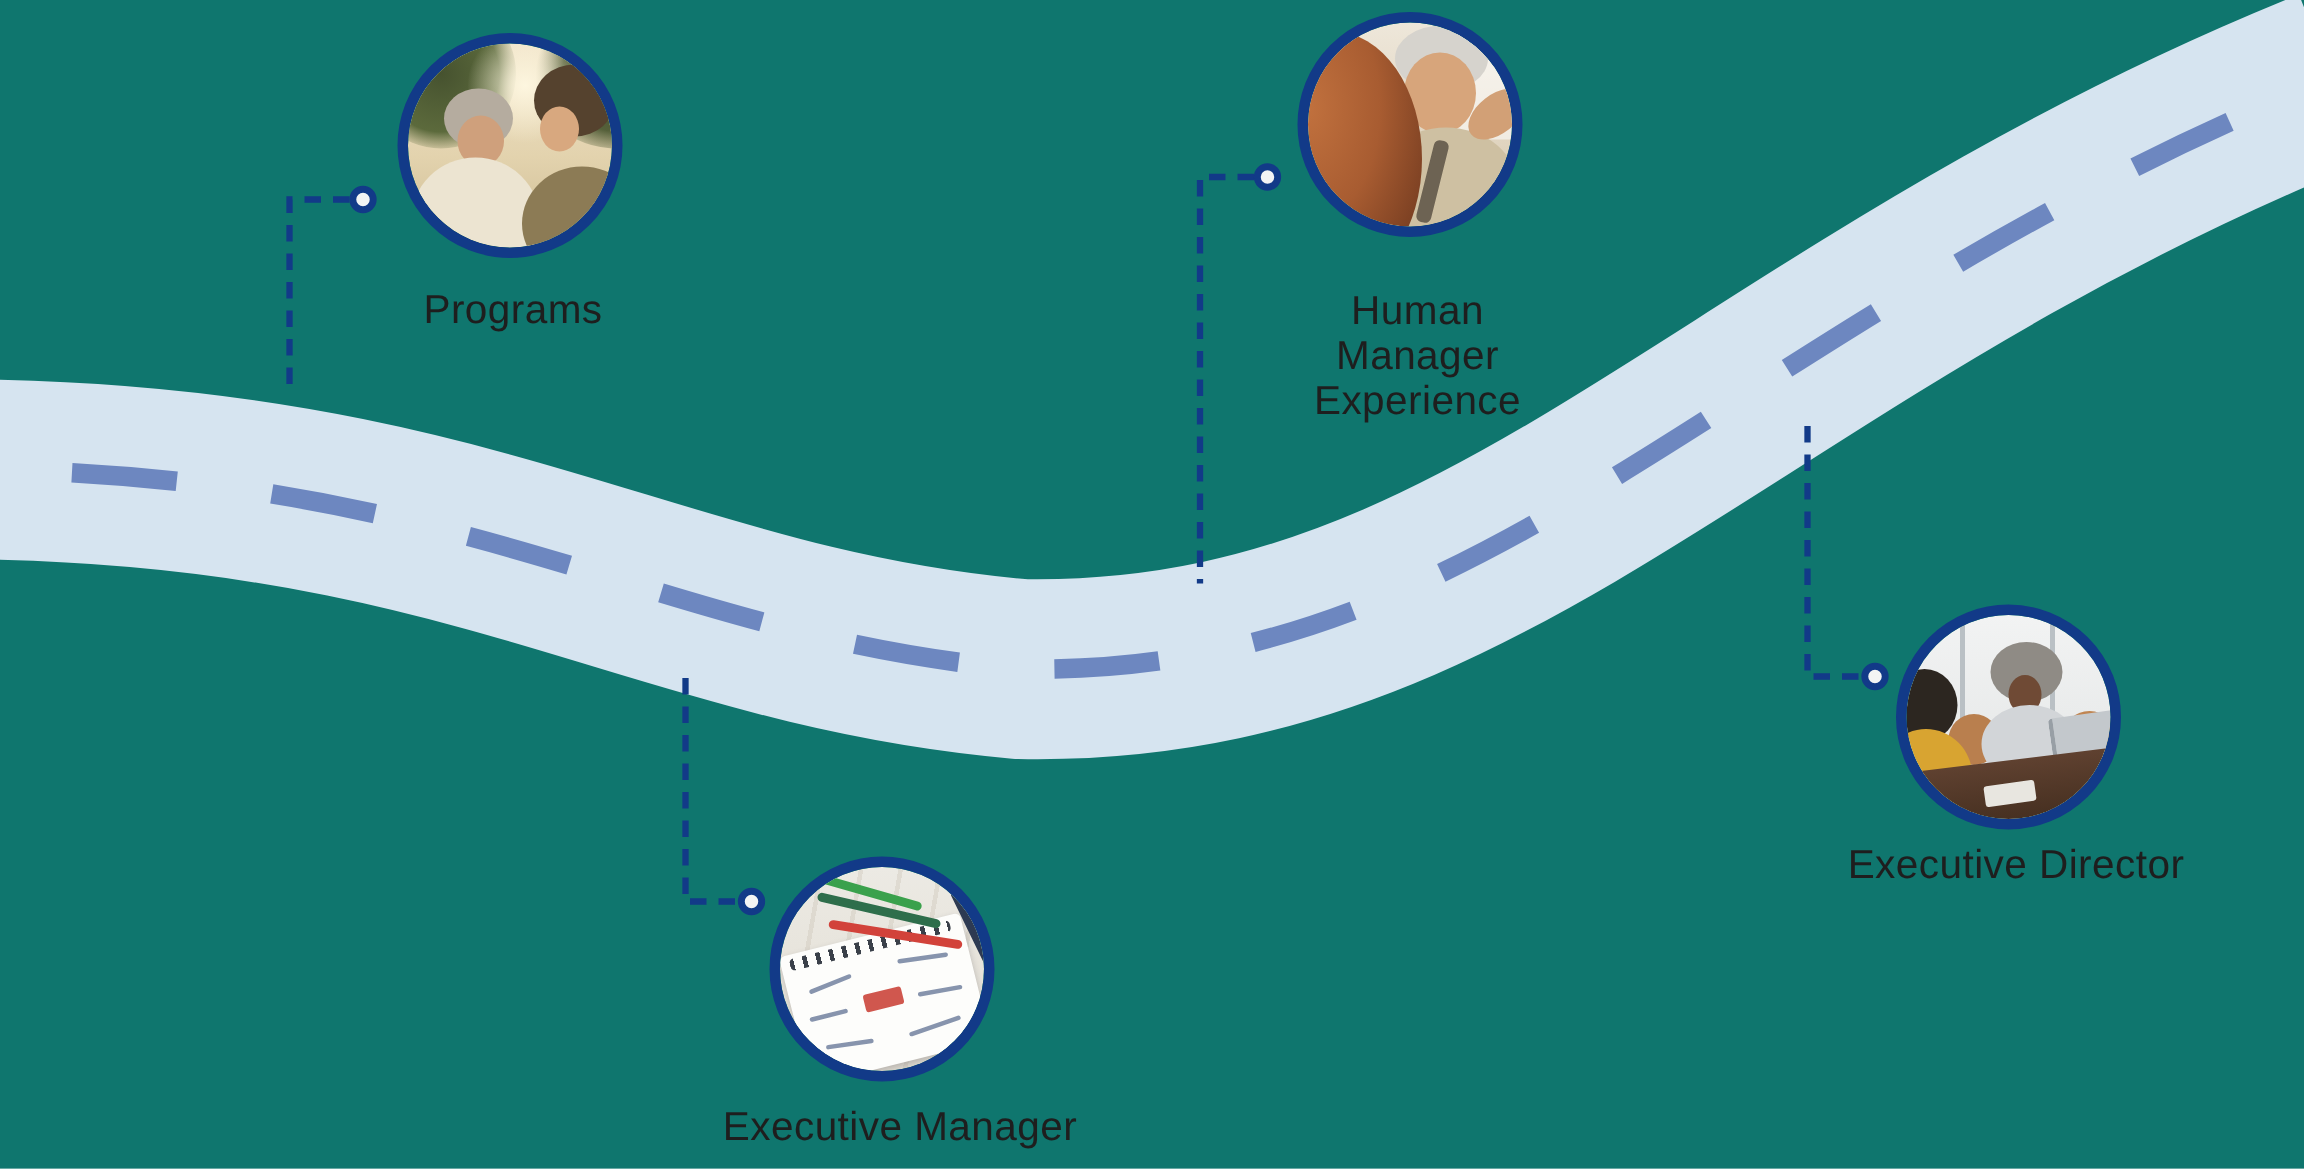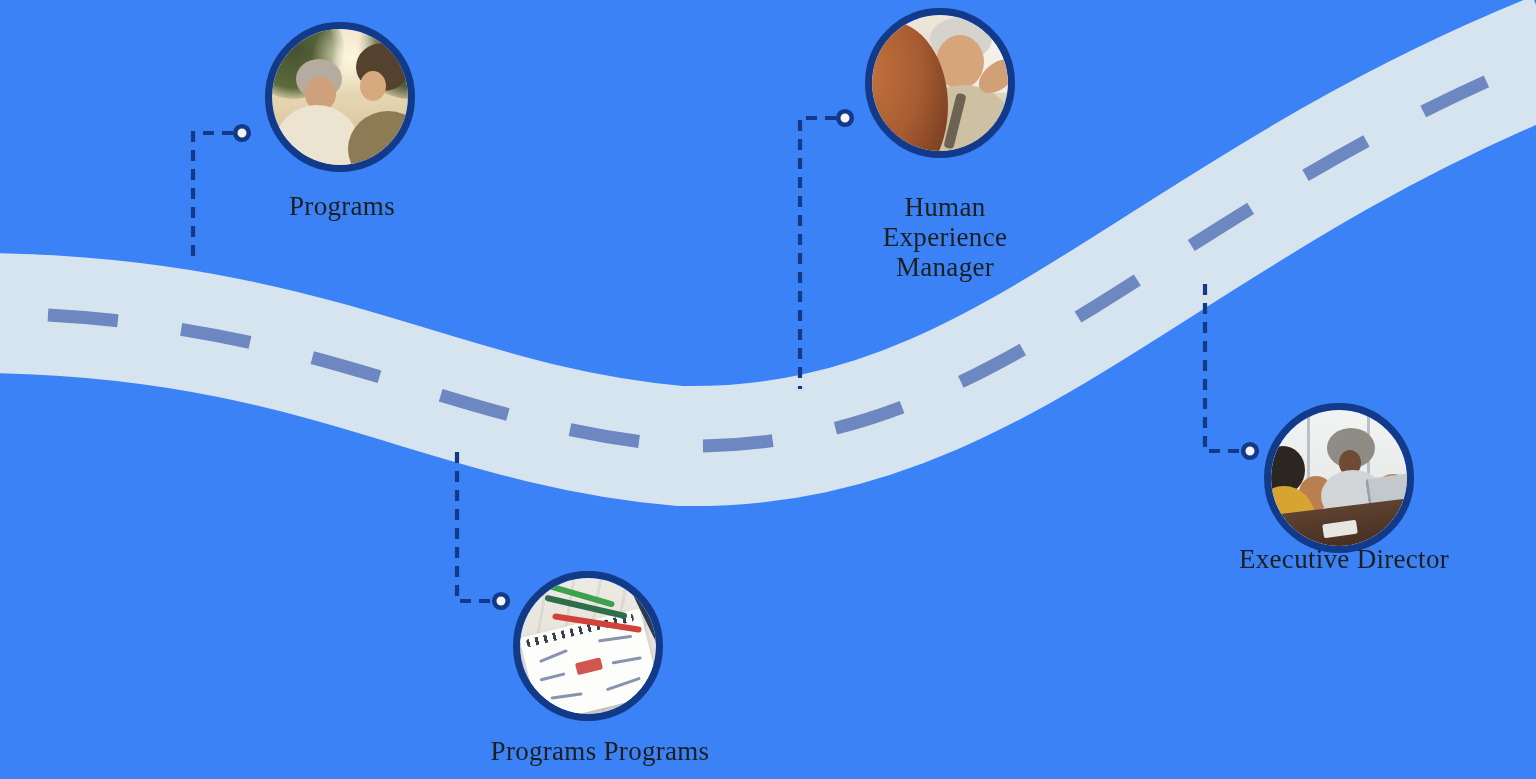--- a/index.html
+++ b/index.html
@@ -1,21 +1,21 @@
 <!DOCTYPE html>
 <html><head>
 <meta charset="utf-8">
 <style>
   html,body{margin:0;padding:0;}
   .canvas{
     position:relative;
     width:1536px;height:779px;
-    background:#3b82f6;
+    background:#0f766e;
     overflow:hidden;
-    font-family:Liberation Serif, serif;
+    font-family:Liberation Sans, sans-serif;
   }
   svg.layer{position:absolute;left:0;top:0;}
 
   
   .node-photo{
     position:absolute;
     width:150px;height:150px;
     border-radius:50%;
     border:7px solid #123a88;
     box-sizing:border-box;
@@ -151,22 +151,22 @@
       <div class="blob hair"></div>
         <div class="blob face"></div>
         <div class="blob shirt"></div>
       <div class="suspender" style="position:absolute;"></div>
       <div class="blob arm"></div>
       <div class="blob redhead"></div>
     </div>
   </div>
   <div class="node-label" style="left:785px;top:192px;">
     <div>Human</div>
+    <div>Manager</div>
     <div>Experience</div>
-    <div>Manager</div>
   </div>
 
   <div class="node-photo" style="left:513px;top:571px;">
     <div class="art p3">
       <div class="notebook">
         <div class="spiral"></div>
         <div class="scrib s1"></div>
           <div class="scrib s2"></div>
           <div class="scrib s3"></div>
         <div class="scrib s4"></div>
@@ -175,34 +175,34 @@
         <div class="center-note"></div>
       </div>
       <div class="pencil pen1"></div>
       <div class="pencil pen2"></div>
       <div class="pencil pen3"></div>
       <div class="pencil pen4"></div>
       <div class="pencil pen5"></div>
     </div>
   </div>
   <div class="node-label" style="left:440px;top:736px;">
-    <div>Programs Programs</div>
+    <div>Executive Manager</div>
   </div>
 
   <div class="node-photo" style="left:1264px;top:403px;">
     <div class="art p4">
       <div class="blob chair1"></div>
         <div class="blob chair2"></div>
       <div class="blob hairL"></div>
         <div class="blob bodyL"></div>
       <div class="blob hairC"></div>
         <div class="blob faceC"></div>
         <div class="blob bodyC"></div>
       <div class="blob laptop"></div>
       <div class="table"></div>
       <div class="paper"></div>
     </div>
   </div>
-  <div class="node-label" style="left:1184px;top:544px;">
+  <div class="node-label" style="left:1184px;top:561px;">
     <div>Executive Director</div>
   </div>
 
 </div>
 
 </body></html>

